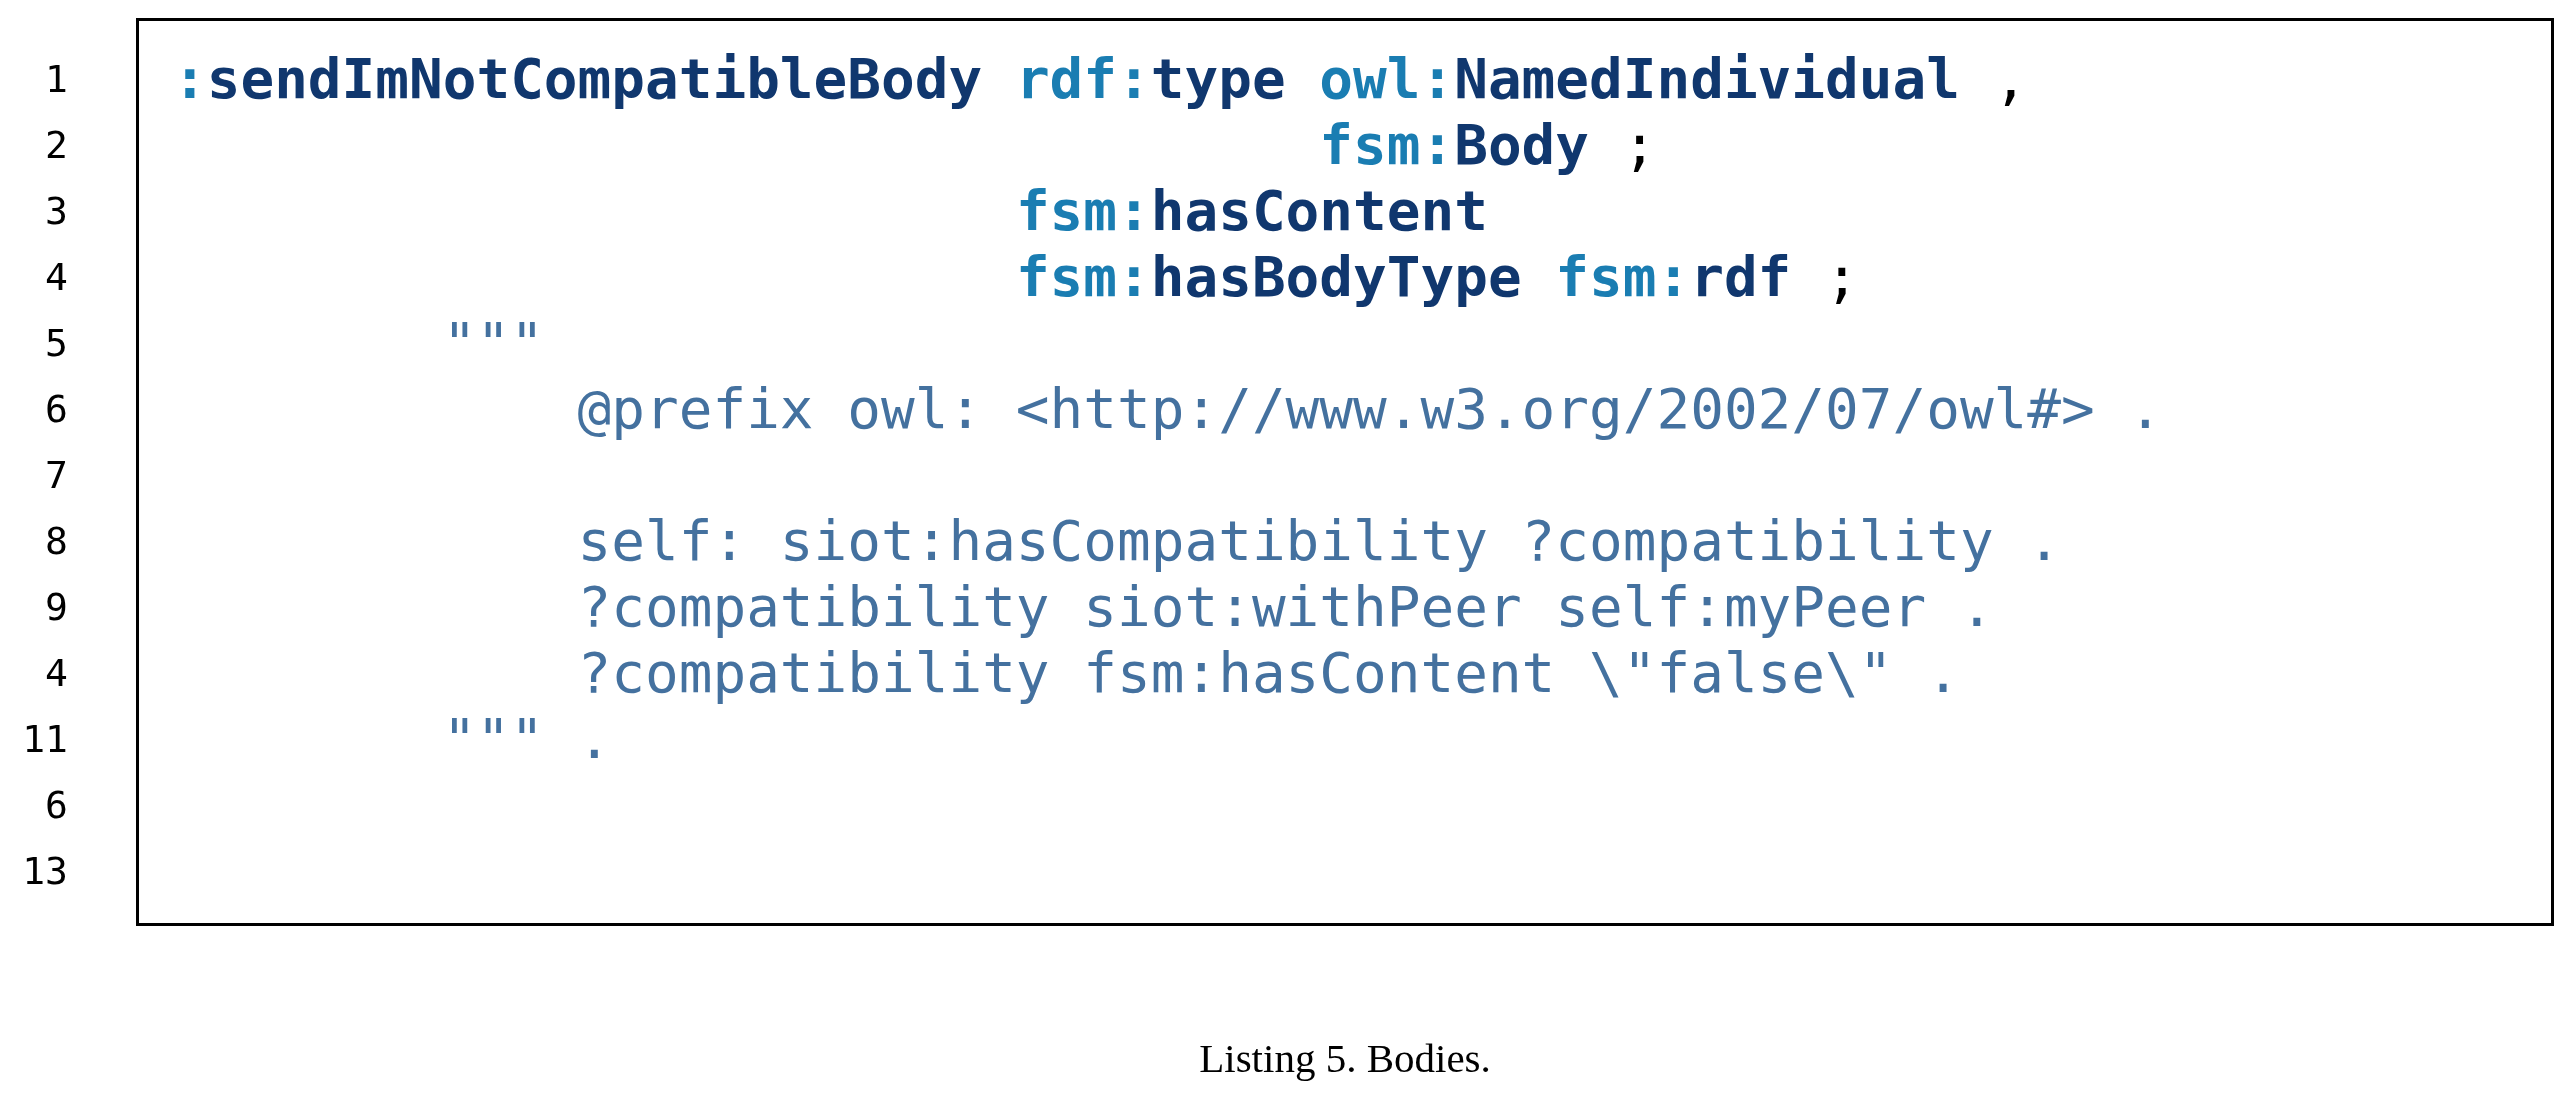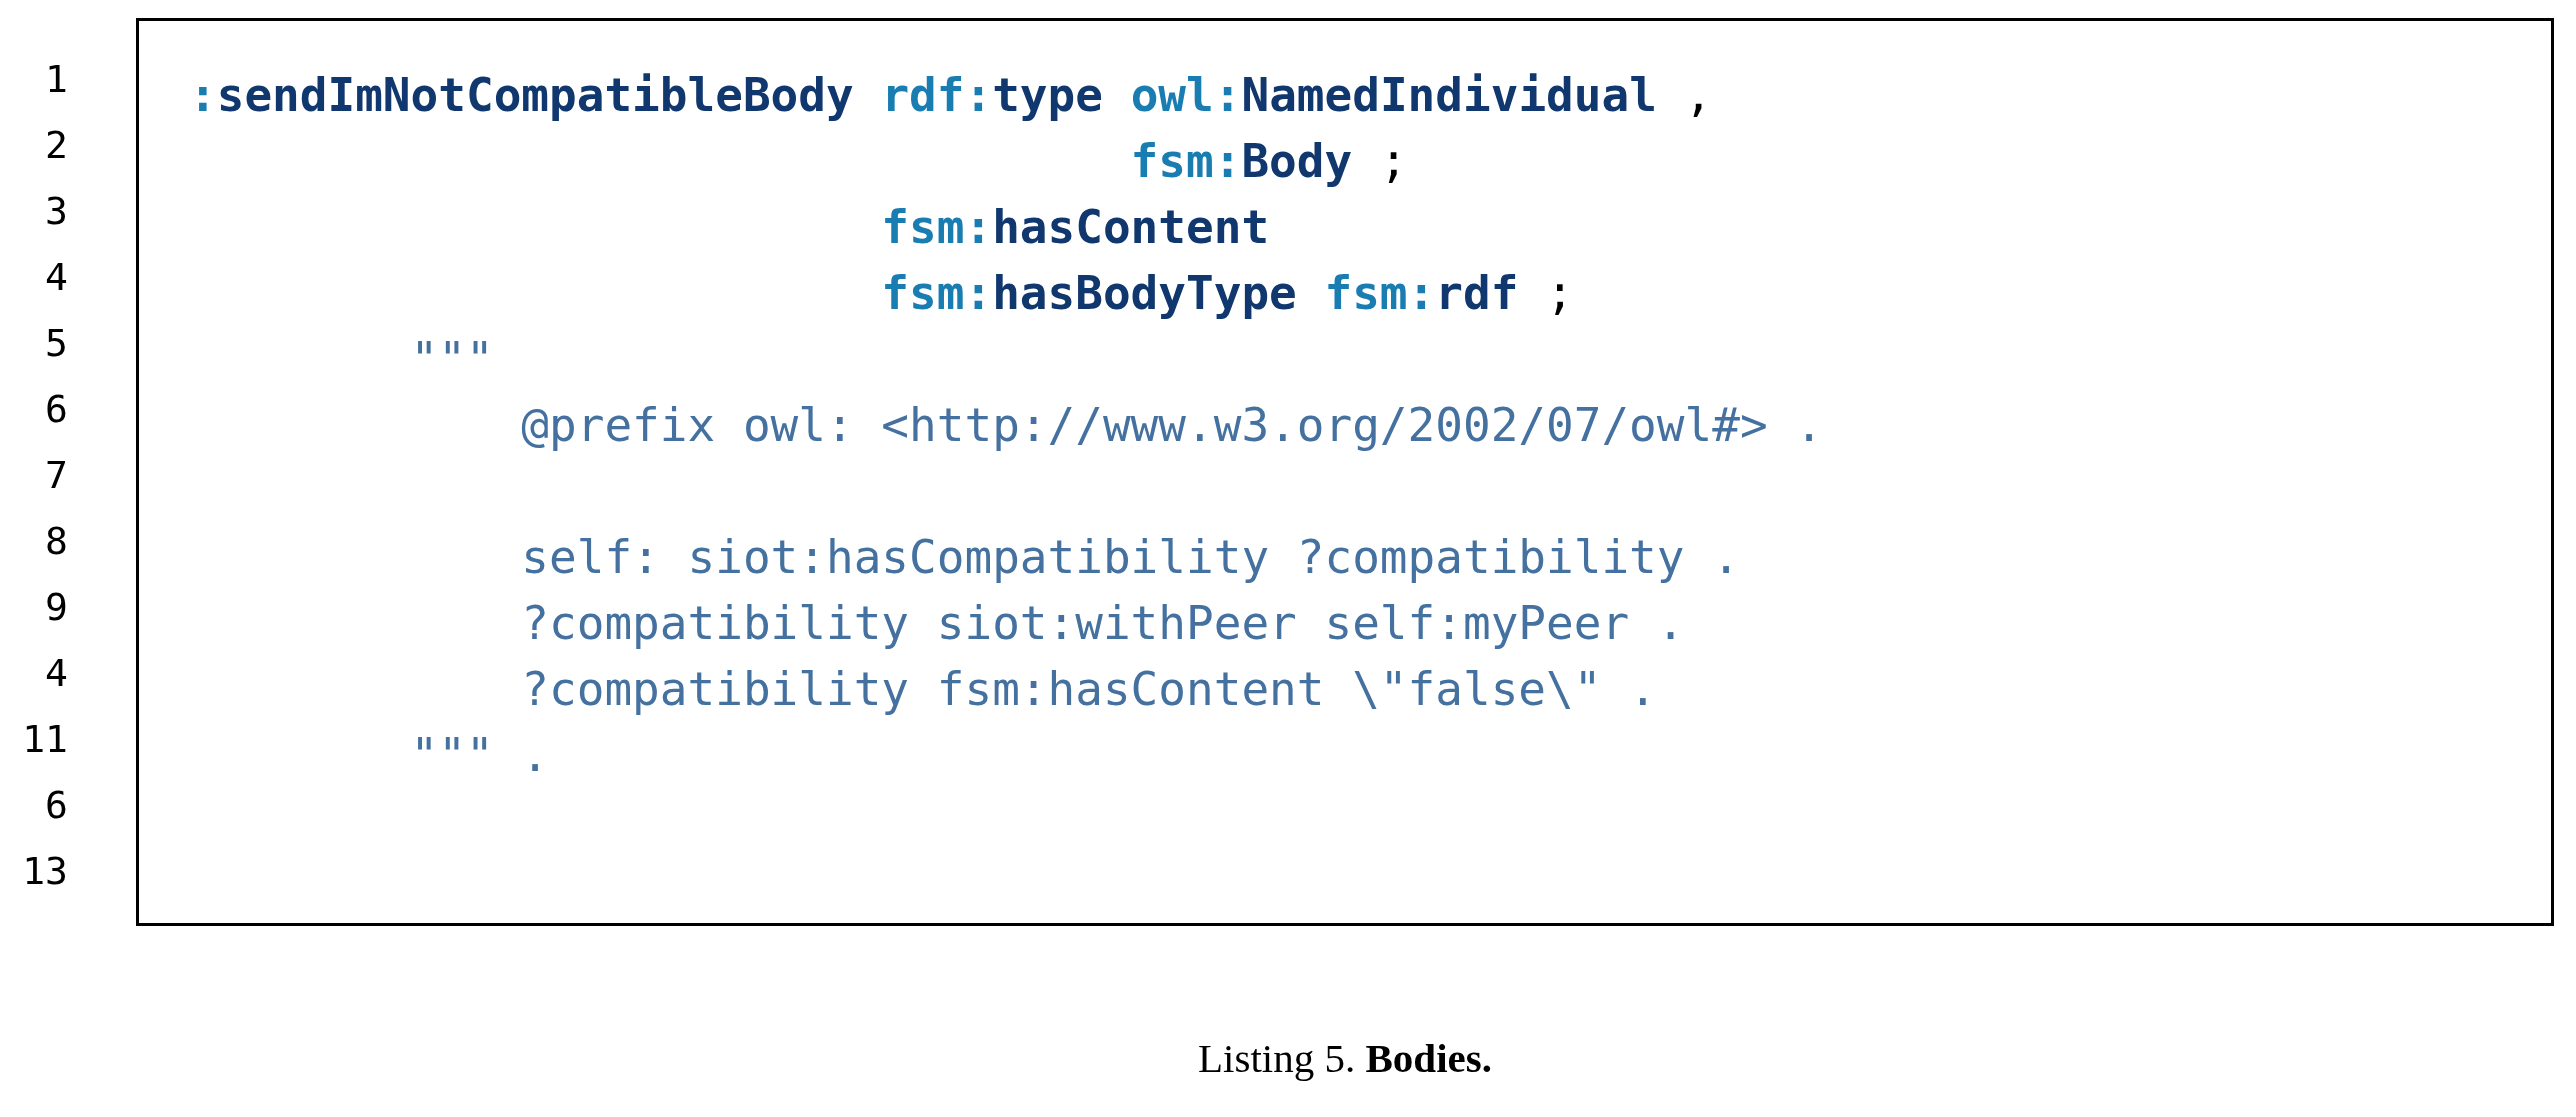--- a/index.html
+++ b/index.html
@@ -40,23 +40,23 @@
   }
   .ln {
     height: 66px;
   }
   
   .code {
     position: absolute;
     left: 173px;
     top: 46px;
     font-family: "DejaVu Sans Mono", monospace;
-    font-size: 46px;
+    font-size: 56px;
     line-height: 66px;
-    margin: 16px;
+    margin: 0;
   }
   .code-line {
     height: 66px;
     white-space: pre;
   }
   .tok-p { color: var(--prefix-blue, #1a7db2); font-weight: bold; }
   .tok-l { color: var(--name-navy, #10376e); font-weight: bold; }
   .tok-k { color: var(--punct-black, #000000); font-weight: normal; }
   .tok-s { color: var(--string-slate, #44719f); font-weight: normal; }
   
@@ -65,21 +65,21 @@
     left: 136px;
     top: 1033px;
     width: 2418px;
     text-align: center;
     font-family: "Liberation Serif", "DejaVu Serif", serif;
     font-size: 41px;
     line-height: 50px;
     color: #000000;
   }
   .cap-label { font-weight: normal; }
-  .cap-text { font-weight: bold; margin-top: 20px; }
+  .cap-text { font-weight: normal; margin-top: 20px; }
 </style>
 </head>
 <body>
 
 <div class="page">
   <div class="frame"></div>
   <div class="gutter">
       <div class="ln">1</div>
       <div class="ln">2</div>
       <div class="ln">3</div>

